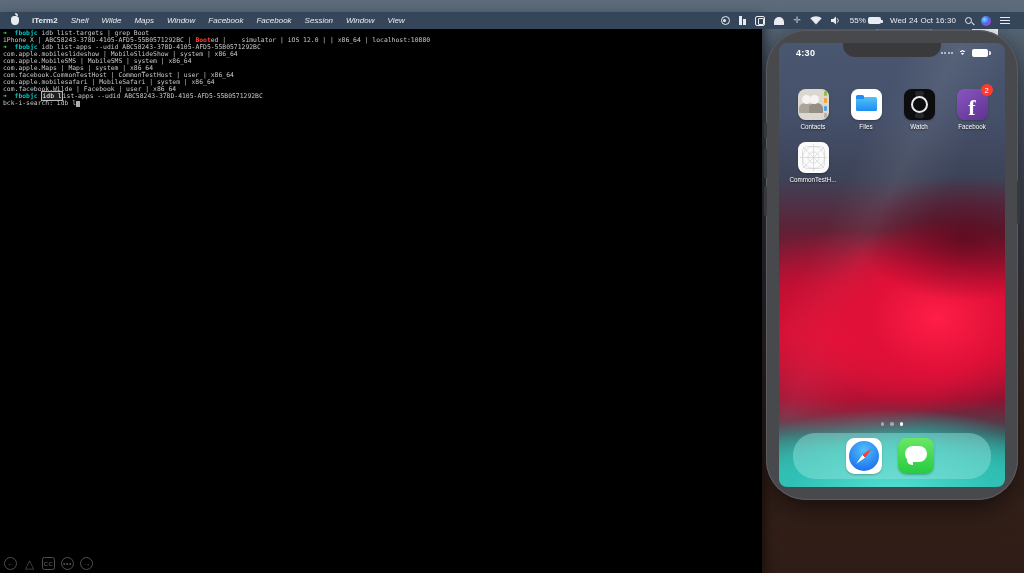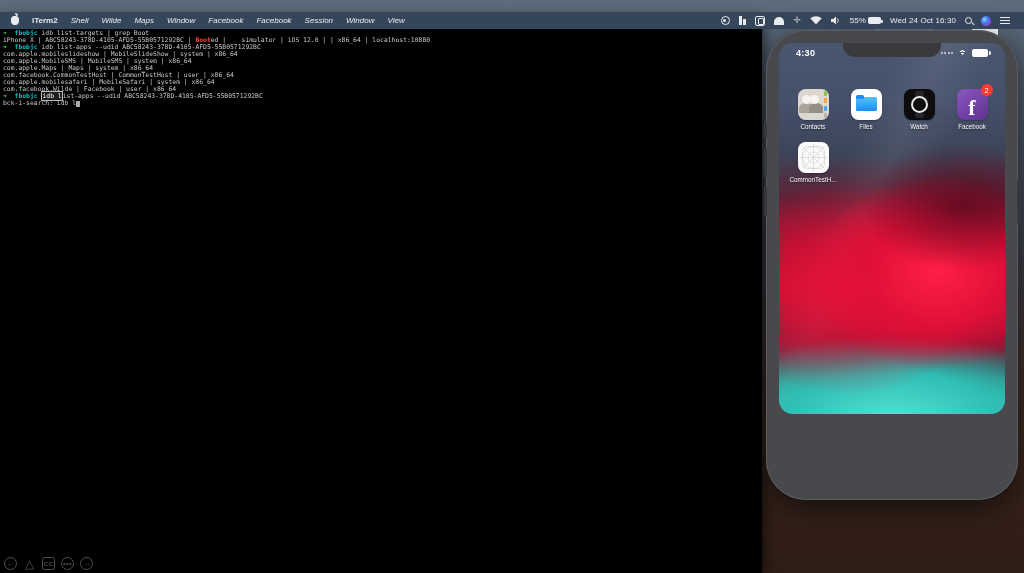--- a/index.html
+++ b/index.html
@@ -56,21 +56,21 @@
   #desk-doc::after { content:""; position:absolute; right:0; top:0; width:9px; height:10px; background:#c9ced4; clip-path:polygon(0 0,100% 100%,0 100%); }
   #behind-window { position:absolute; left:876px; top:20px; width:56px; height:20px; background:#6d7787; border:1.5px solid #97a1b0; border-radius:3px 3px 0 0; z-index:4; }
 
   
   #phone { position:absolute; left:766px; top:30px; width:252px; height:470px; background:#48494d; border-radius:40px; z-index:20; box-shadow:0 8px 28px rgba(0,0,0,0.55), inset 0 0 0 1px #5a5b60; }
   .side-btn { position:absolute; background:#37383c; border-radius:2px; }
   #btn-l1 { left:-2px; top:92px; width:3px; height:16px; }
   #btn-l2 { left:-2px; top:118px; width:3px; height:30px; }
   #btn-l3 { left:-2px; top:156px; width:3px; height:30px; }
   #btn-r1 { right:-2px; top:150px; width:3px; height:44px; }
-  #phone-screen { position:absolute; left:13px; top:13px; width:226px; height:371px; border-radius:14px; overflow:hidden;
+  #phone-screen { position:absolute; left:13px; top:13px; width:226px; height:444px; border-radius:8px; overflow:hidden;
     background:
       radial-gradient(ellipse 150px 90px at 82% 44%, rgba(90,10,30,0.85) 0%, rgba(90,10,30,0) 70%),
       radial-gradient(ellipse 170px 130px at 70% 62%, #ff1e46 0%, #e01038 40%, rgba(190,10,45,0) 75%),
       radial-gradient(ellipse 190px 150px at 30% 66%, #e61239 0%, rgba(170,8,40,0) 72%),
       radial-gradient(ellipse 260px 110px at 50% 101%, #54e0d4 0%, #2fbfb4 40%, rgba(40,150,140,0) 75%),
       linear-gradient(115deg, rgba(255,255,255,0) 30%, rgba(255,255,255,0.07) 42%, rgba(255,255,255,0) 55%),
       linear-gradient(180deg,#4a5770 0%,#45506a 16%,#3d4459 30%,#5e2136 42%,#a80f30 54%,#c40e32 66%,#8e1130 80%,#3f4a52 88%,#2e958c 94%,#43d6c9 100%);
   }
   #notch { position:absolute; left:50%; transform:translateX(-50%); top:0; width:98px; height:14px; background:#3a3a3d; border-radius:0 0 12px 12px; }
   #p-status { position:absolute; left:0; top:5px; width:100%; display:flex; justify-content:space-between; padding:0 17px; color:#fff; }

